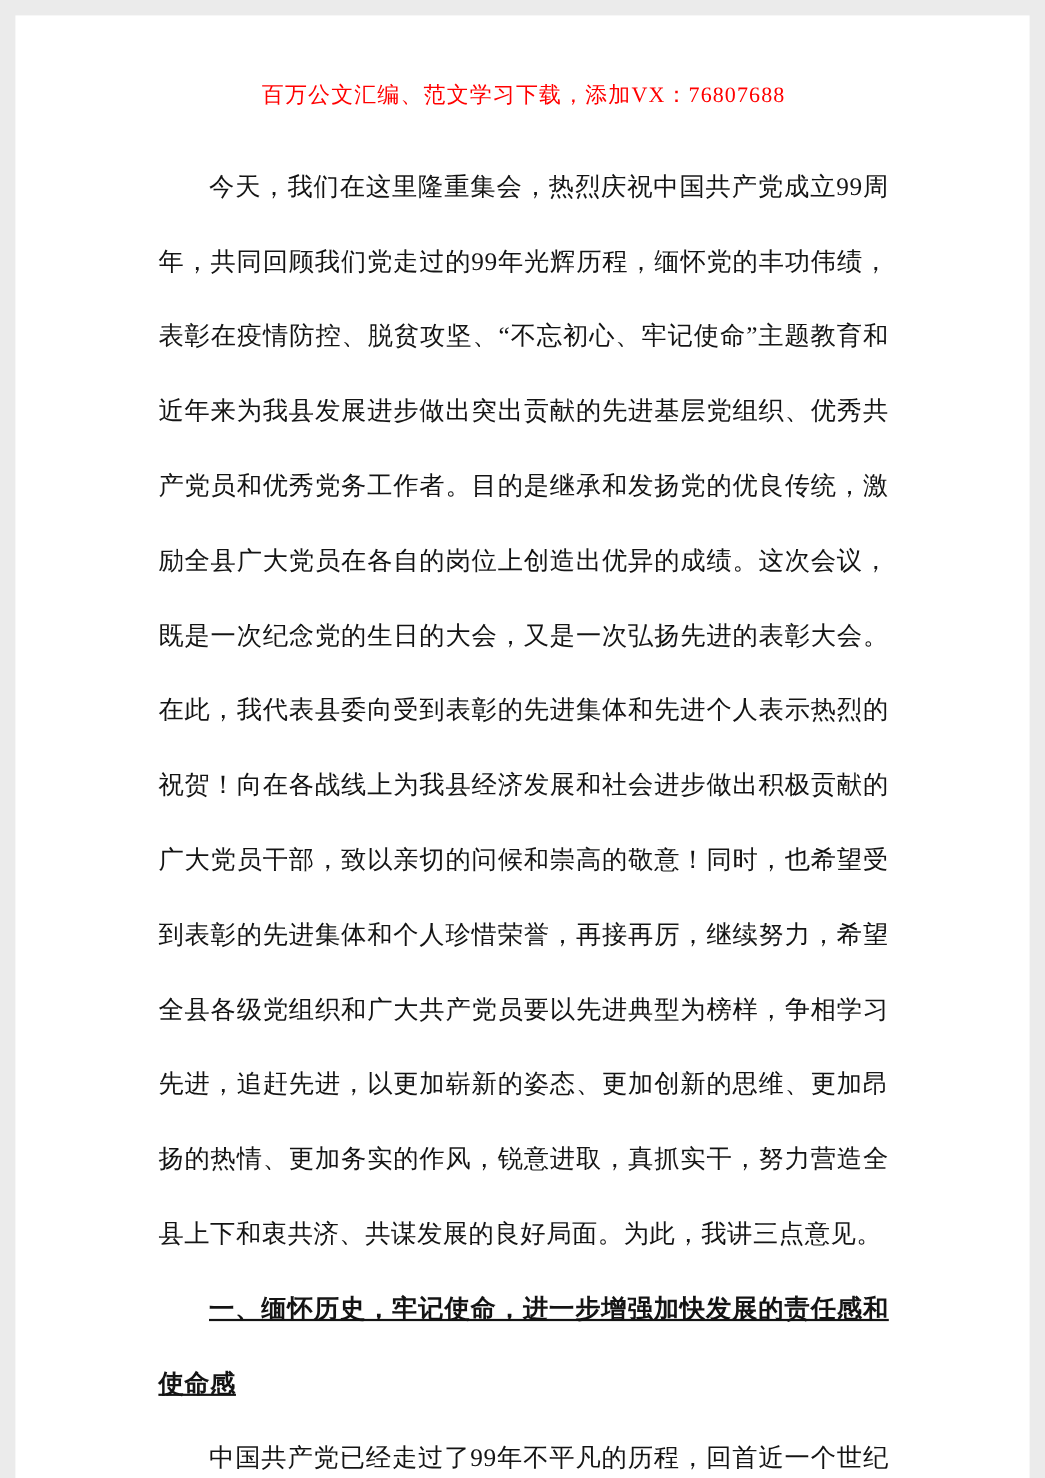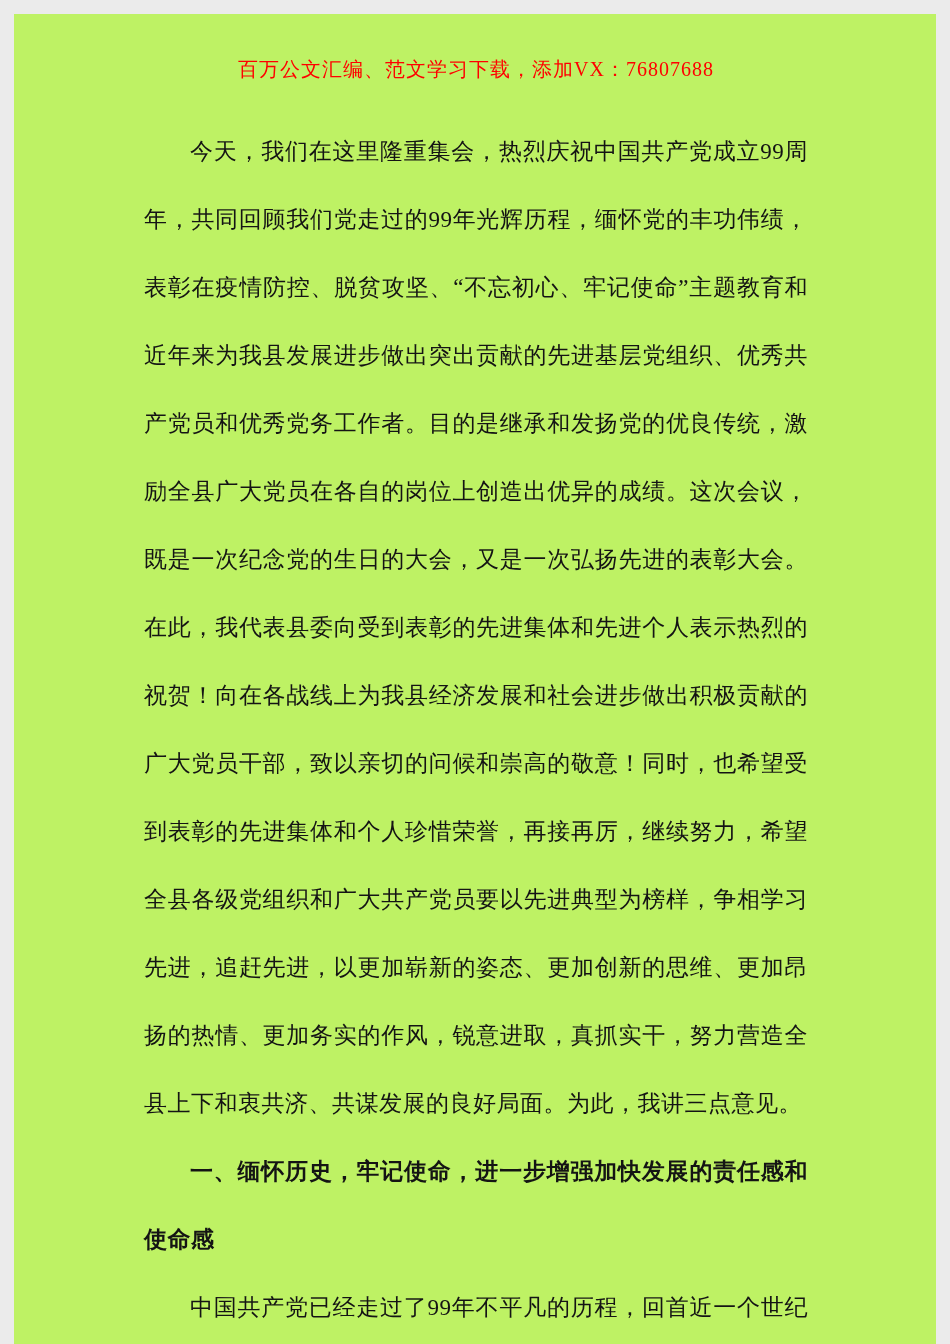--- a/index.html
+++ b/index.html
@@ -11,25 +11,25 @@
   .viewport {
     width: 950px;
     height: 1344px;
     margin: 0 auto;
     background: #ebebeb;
     box-sizing: border-box;
     padding: 14px 14px 0 14px;
     overflow: hidden;
   }
   .page {
-    background: #bef264;
+    background: #ffffff;
     width: 100%;
     height: 100%;
     box-sizing: border-box;
-    padding: 42px 128px 60px 130px;
+    padding: 60px 128px 60px 130px;
     overflow: hidden;
   }
   .banner {
     text-align: center;
     color: #ff0000;
     font-size: 20px;
     line-height: 26px;
     margin: 0 0 36px 0;
     letter-spacing: 1px;
     font-weight: 400;
@@ -40,20 +40,21 @@
     line-height: 68px;
     text-align: justify;
     letter-spacing: 0.5px;
   }
   .para {
     margin: 0;
     text-indent: 2em;
   }
   .para.heading {
     font-weight: 700;
+    text-decoration: underline;
   }
 </style>
 </head>
 <body>
 
 <div class="viewport">
   <div class="page">
     <p class="banner" style="color: rgb(255, 0, 0);">百万公文汇编、范文学习下载，添加VX：76807688</p>
     <div class="doc-body">
         <p class="para body">今天，我们在这里隆重集会，热烈庆祝中国共产党成立99周年，共同回顾我们党走过的99年光辉历程，缅怀党的丰功伟绩，表彰在疫情防控、脱贫攻坚、“不忘初心、牢记使命”主题教育和近年来为我县发展进步做出突出贡献的先进基层党组织、优秀共产党员和优秀党务工作者。目的是继承和发扬党的优良传统，激励全县广大党员在各自的岗位上创造出优异的成绩。这次会议，既是一次纪念党的生日的大会，又是一次弘扬先进的表彰大会。在此，我代表县委向受到表彰的先进集体和先进个人表示热烈的祝贺！向在各战线上为我县经济发展和社会进步做出积极贡献的广大党员干部，致以亲切的问候和崇高的敬意！同时，也希望受到表彰的先进集体和个人珍惜荣誉，再接再厉，继续努力，希望全县各级党组织和广大共产党员要以先进典型为榜样，争相学习先进，追赶先进，以更加崭新的姿态、更加创新的思维、更加昂扬的热情、更加务实的作风，锐意进取，真抓实干，努力营造全县上下和衷共济、共谋发展的良好局面。为此，我讲三点意见。</p>

